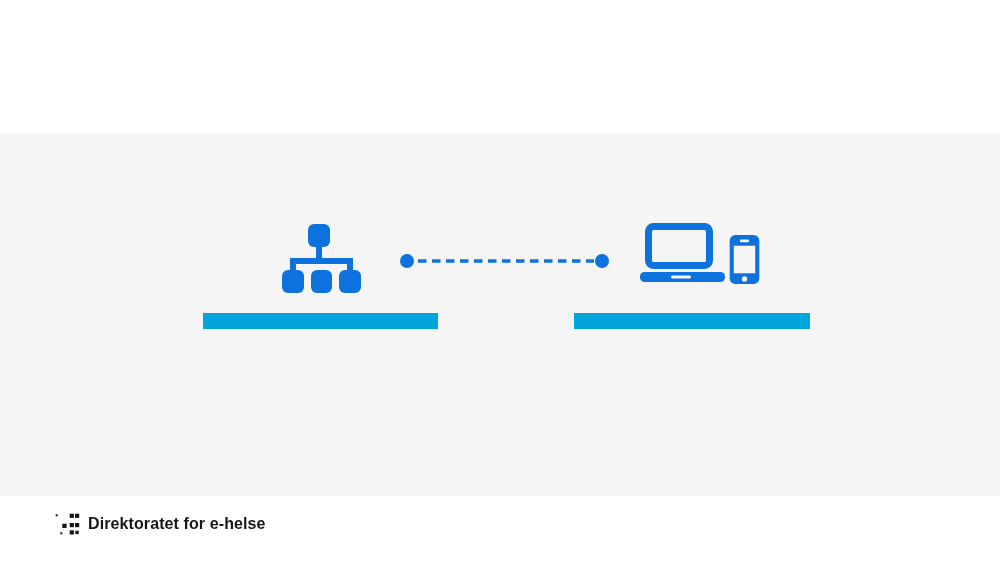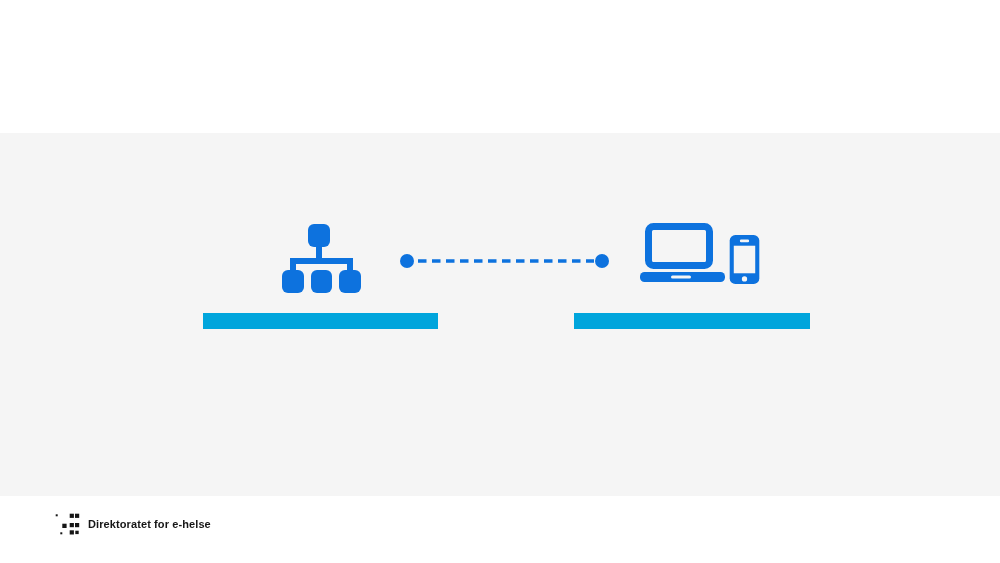--- a/index.html
+++ b/index.html
@@ -26,21 +26,21 @@
   .bar-right  { left: 574px; width: 236px; }
   .footer-logo {
     position: absolute;
     left: 54px; top: 512px;
     display: flex;
     align-items: center;
     gap: 7px;
   }
   .logo-mark { width: 27px; height: 24px; display: block; }
   .logo-text {
-    font-size: 11px;
+    font-size: 16px;
     font-weight: 700;
     letter-spacing: 0.1px;
     white-space: nowrap;
   }
   svg { display: block; width: 100%; height: 100%; }
 </style>
 </head>
 <body>
 
 <div>

